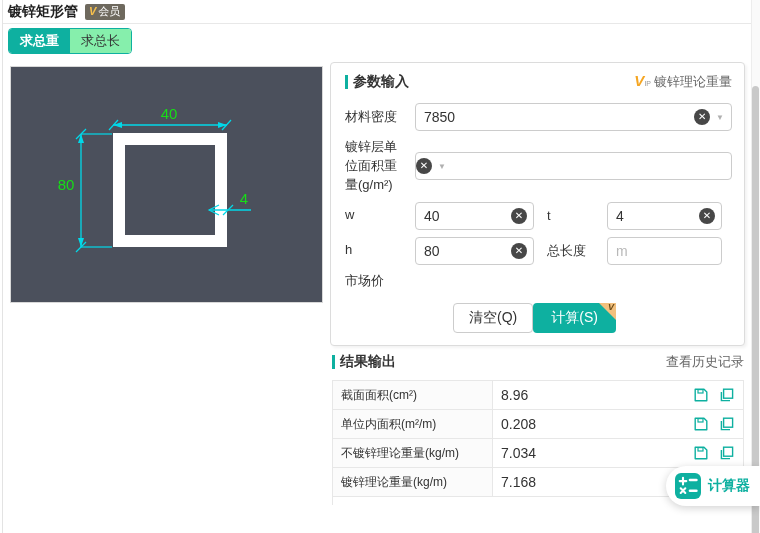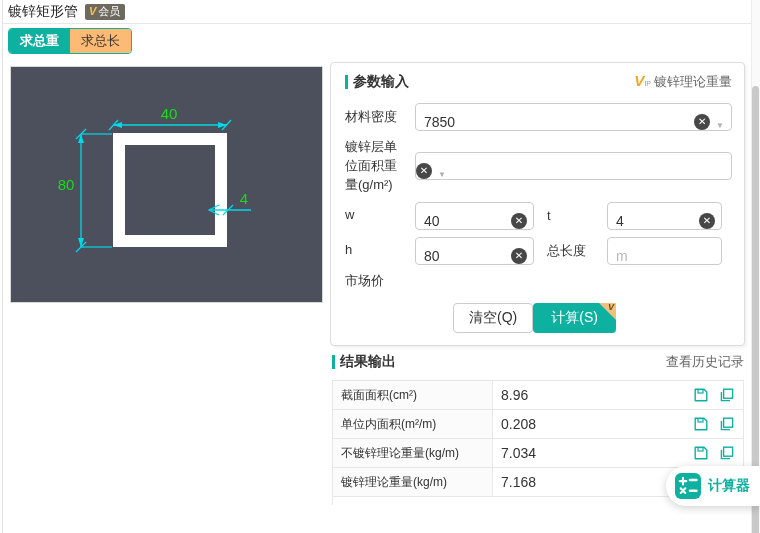--- a/index.html
+++ b/index.html
@@ -4,48 +4,48 @@
 <style>
   html,body{margin:0;padding:0;}
   body{
     width:760px;height:533px;position:relative;overflow:hidden;
     background:#fff;font-family:"Liberation Sans","DejaVu Sans",sans-serif;
     -webkit-font-smoothing:antialiased;
   }
   .page-left-border{position:absolute;left:2px;top:0;width:1px;height:533px;background:#e3e3e3;}
   
   .title-row{position:absolute;top:0;left:8px;height:23px;display:flex;align-items:center;gap:7px;}
-  .page-title{font-size:14px;font-weight:normal;color:#222;}
+  .page-title{font-size:14px;font-weight:bold;color:#222;}
   .member-badge{background:#6e695e;border-radius:2px;color:#fff;font-size:11px;
     padding:1px 5px 2px 4px;display:inline-flex;align-items:center;gap:2px;line-height:13px;}
   .badge-v{color:#f7c14d;font-weight:bold;font-style:italic;}
   .header-line{position:absolute;top:23px;left:3px;width:748px;height:1px;background:#e8e8e8;}
   
   .tabs{position:absolute;top:28px;left:8px;display:flex;border:1px solid #0eb0a0;
     border-radius:4px;overflow:hidden;height:24px;background:#fff;}
-  .tab{padding:0 11px;font-size:13px;line-height:24px;color:#333;background:#fdba74;cursor:pointer;white-space:nowrap;}
+  .tab{padding:0 11px;font-size:13px;line-height:24px;color:#333;background:#86efac;cursor:pointer;white-space:nowrap;}
   .tab.active{background:#0eb0a0;color:#fff;font-weight:bold;}
   
   .diagram{position:absolute;left:10px;top:66px;width:313px;height:237px;
     border:1px solid #d8d8d8;box-sizing:border-box;background:#4b505c;}
   .diagram svg{display:block;}
   
   .param-panel{position:absolute;left:330px;top:62px;width:415px;height:284px;
     border:1px solid #dcdcdc;border-radius:4px;box-sizing:border-box;background:#fff;
     box-shadow:2px 2px 3px rgba(0,0,0,0.05);padding:10px 12px 0 14px;}
   .panel-header{display:flex;justify-content:space-between;align-items:center;margin-bottom:12px;}
   .section-title{font-size:14px;font-weight:bold;color:#333;display:flex;align-items:center;}
   .accent-bar{width:3px;height:14px;background:#0eb0a0;margin-right:5px;display:inline-block;}
   .gray-link{font-size:13px;color:#666;display:flex;align-items:flex-start;gap:3px;cursor:pointer;}
   .vip-v{color:#f5a623;font-weight:bold;font-style:italic;font-size:15px;line-height:15px;}
   .vip-ip{font-size:7px;color:#999;margin-left:-3px;margin-top:7px;}
   .field-row{display:flex;align-items:center;margin-bottom:7px;}
   .f-label{width:64px;min-width:64px;font-size:13px;color:#333;line-height:1.45;margin-right:6px;}
   .f-label2{width:54px;min-width:54px;font-size:13px;color:#333;margin-left:13px;margin-right:6px;}
-  .input-wrap{position:relative;display:flex;align-items:flex-end;border:1px solid #ccc;
+  .input-wrap{position:relative;display:flex;align-items:center;border:1px solid #ccc;
     border-radius:4px;height:28px;box-sizing:border-box;background:#fff;}
   .input-wrap.full{flex:1;}
   .input-wrap.w1{width:119px;}
   .input-wrap.w2{width:115px;}
   .input-wrap input{border:none;outline:none;flex:1;font-size:14px;color:#333;
     padding:0 8px;background:transparent;min-width:0;font-family:inherit;}
   .input-wrap input::placeholder{color:#b8b8b8;}
   .clear-btn{width:16px;height:16px;border-radius:50%;background:#474747;color:#fff;
     font-size:10px;line-height:16px;text-align:center;margin-right:6px;cursor:pointer;flex:none;}
   .caret{font-size:8px;color:#b0b0b0;margin-right:7px;flex:none;cursor:pointer;}

